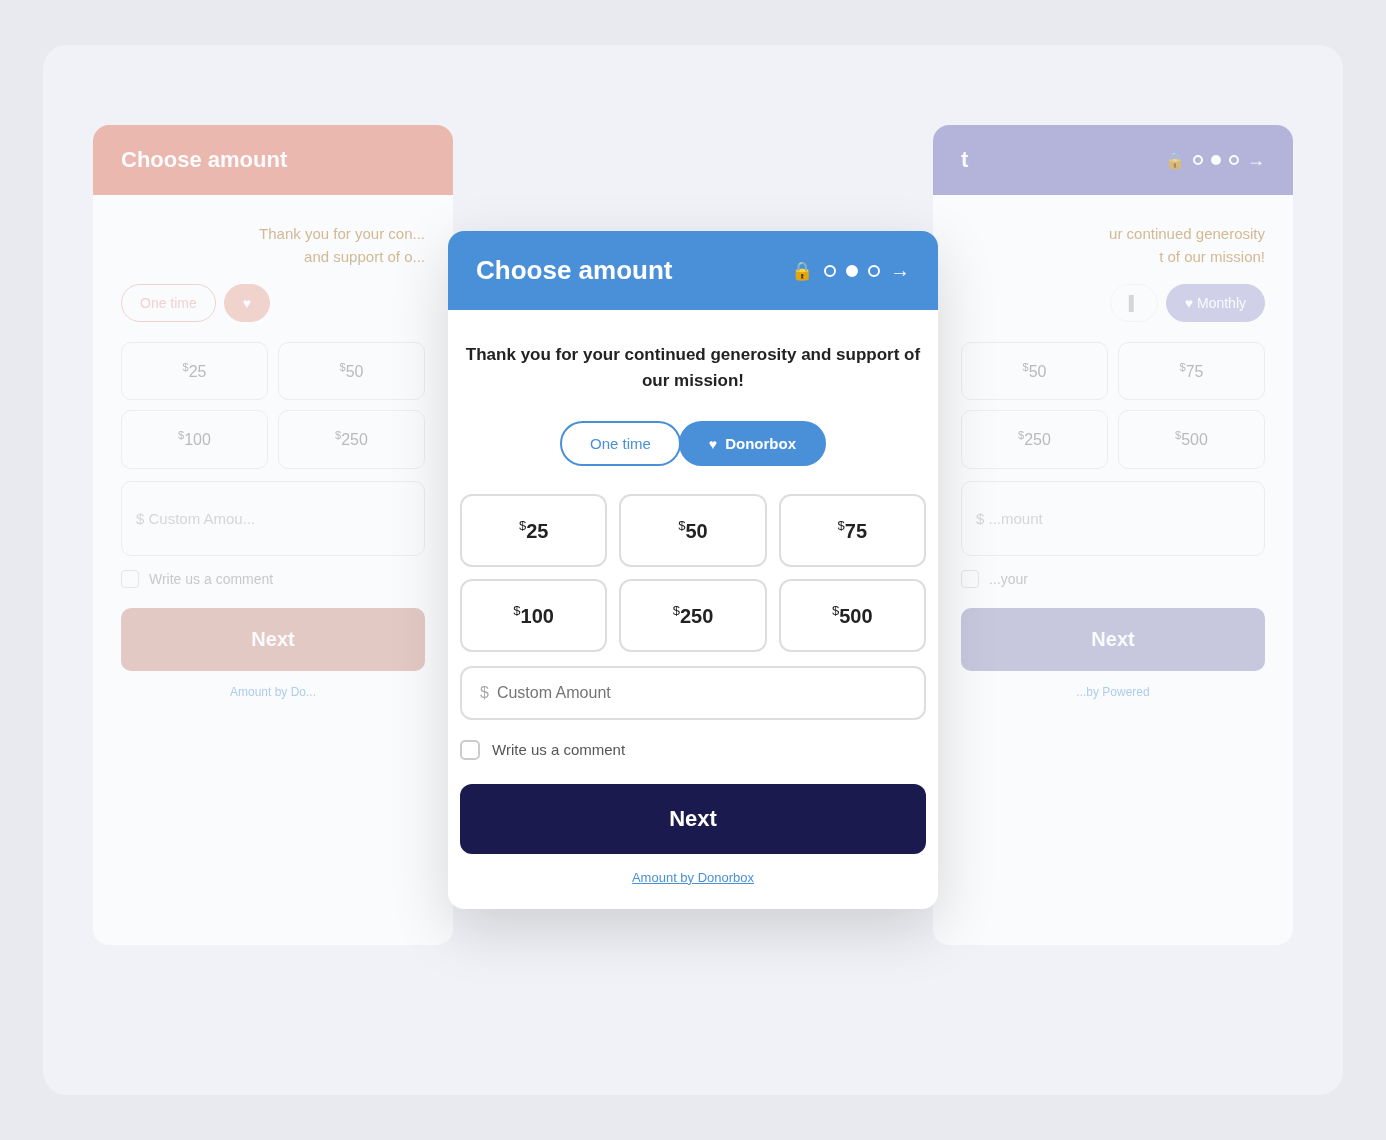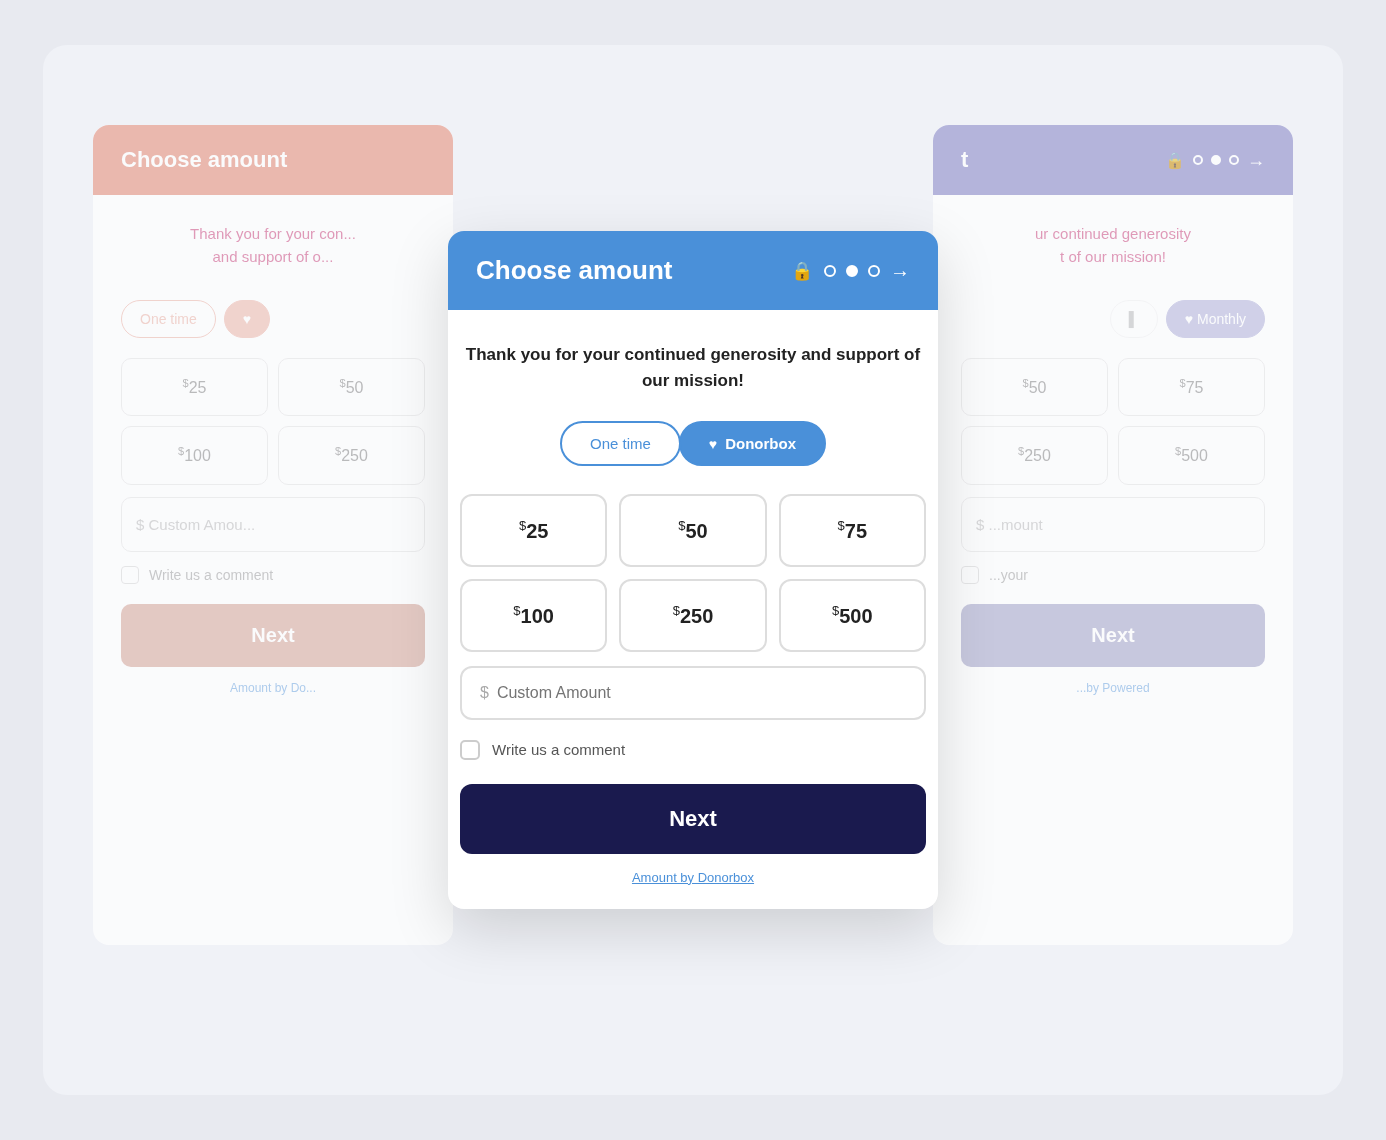--- a/index.html
+++ b/index.html
@@ -78,23 +78,23 @@
     }
 
     .bg-card-right .card-body {
       padding: 28px;
       opacity: 0.6;
     }
 
     
     .bg-subtitle {
       font-size: 15px;
-      color: #be185d;
-      text-align: center;
-      margin-bottom: 32px;
+      color: #a16207;
+      text-align: right;
+      margin-bottom: 16px;
       line-height: 1.5;
     }
 
     .bg-toggle-row {
       display: flex;
       gap: 8px;
       margin-bottom: 20px;
     }
 
     .bg-toggle-btn {
@@ -137,21 +137,21 @@
 
     .bg-amount-btn sup {
       font-size: 11px;
       vertical-align: super;
     }
 
     .bg-custom-input {
       width: 100%;
       border: 1.5px solid #ddd;
       border-radius: 10px;
-      padding: 18px 14px;
+      padding: 28px 14px;
       font-size: 15px;
       color: #aaa;
       margin-bottom: 14px;
       background: white;
     }
 
     .bg-comment-row {
       display: flex;
       align-items: center;
       gap: 10px;

